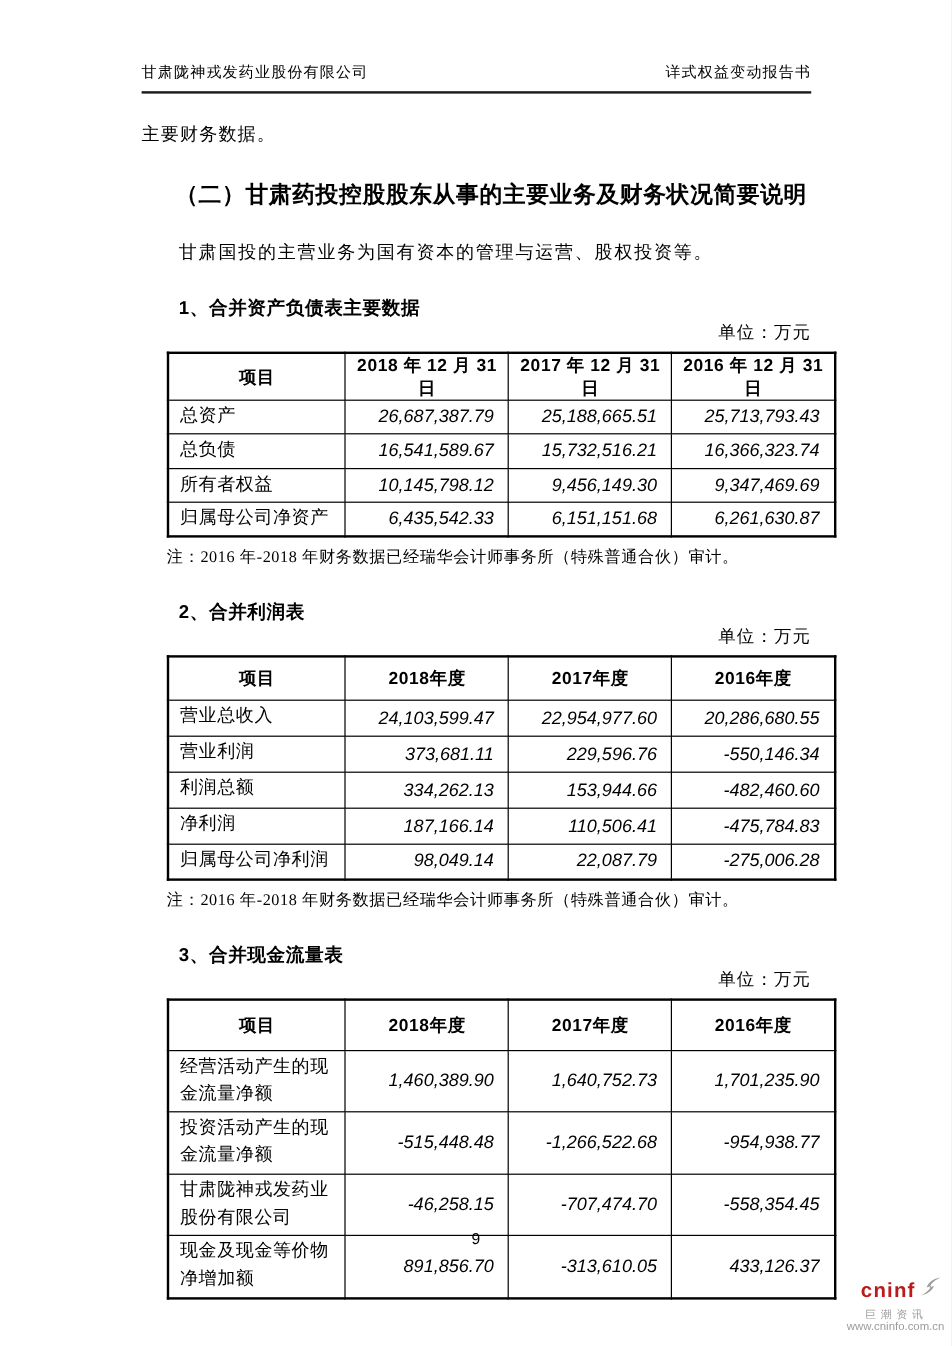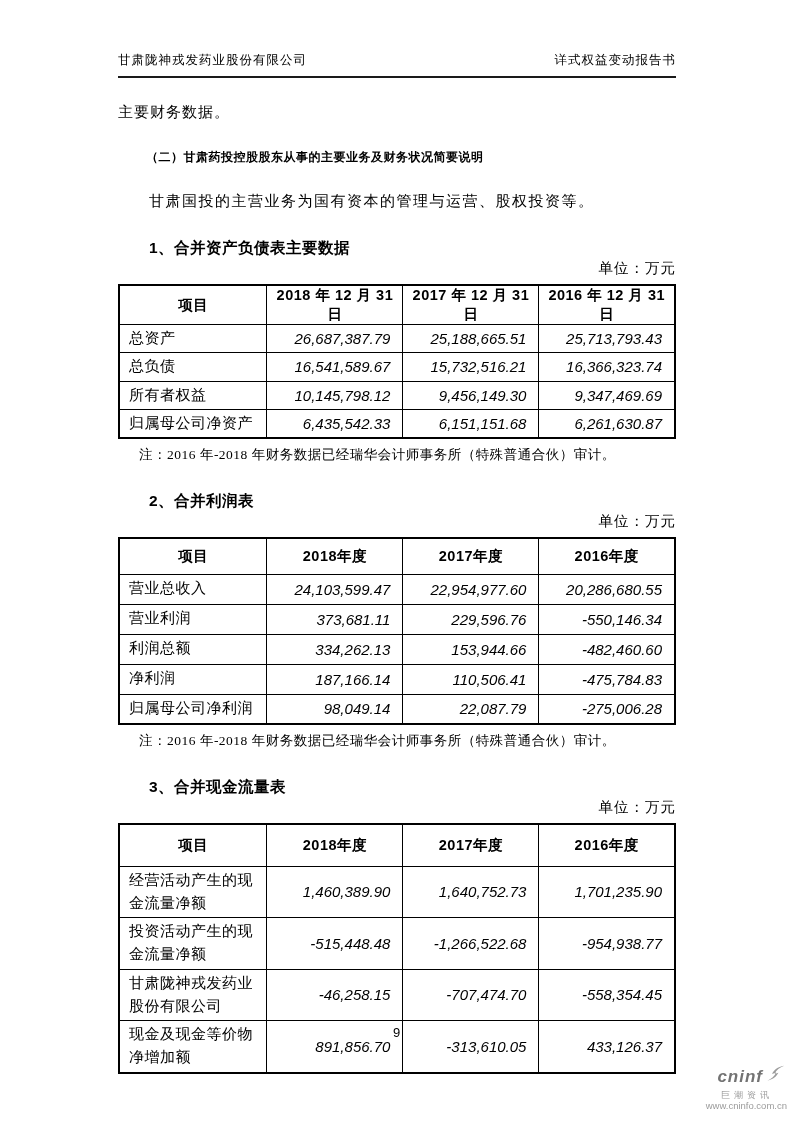--- a/index.html
+++ b/index.html
@@ -20,34 +20,35 @@
     display:flex; justify-content:space-between; align-items:flex-end;
     padding-top:52px; padding-bottom:7px;
     border-bottom:2px solid #1a1a1a;
     font-size:12.5px; letter-spacing:1px;
   }
 
   .intro { margin-top:25px; font-size:15px; letter-spacing:1px; }
 
   .sec-heading {
     margin-top:27px; padding-left:28px;
-    font-weight:bold; font-size:12px; letter-spacing:0.5px;
+    font-weight:bold; font-size:19px; letter-spacing:0.5px;
     font-family:"Liberation Sans","DejaVu Sans",sans-serif;
   }
   .para { margin-top:26px; padding-left:31px; font-size:15px; letter-spacing:1.5px; }
   .sub-heading {
     margin-top:27px; padding-left:31px;
     font-weight:bold; font-size:15.5px; letter-spacing:0.5px;
     font-family:"Liberation Sans","DejaVu Sans",sans-serif;
   }
   .unit { margin-bottom:6px; text-align:right; font-size:14.5px; letter-spacing:1px; }
 
   table {
     width:100%; border-collapse:collapse; table-layout:fixed;
     border:2.5px solid #000;
+    margin-left:21px;
   }
   col.c-label { width:26.6%; }
   col.c-num   { width:24.466%; }
   th, td { border:1px solid #000; vertical-align:middle; }
   th {
     font-weight:bold; text-align:center; font-size:14.5px;
     font-family:"Liberation Sans","DejaVu Sans",sans-serif;
     letter-spacing:0.5px;
   }
   .t1 th { height:37px; }
@@ -73,21 +74,21 @@
     text-align:center; font-size:13px;
     font-family:"Liberation Sans","DejaVu Sans",sans-serif;
   }
 
   .cninf {
     position:absolute; right:6px; bottom:10px;
     color:#9b9b9b; text-align:center; line-height:1.15;
     font-family:"Liberation Sans","DejaVu Sans",sans-serif;
   }
   .cninf-brand-row { display:flex; align-items:center; justify-content:flex-end; padding-right:2px; }
-  .cninf-brand { font-size:17px; font-weight:bold; letter-spacing:1px; color:#737373;font-style:italic; }
+  .cninf-brand { font-size:17px; font-weight:bold; letter-spacing:1px; color:#b91c1c; }
   .cninf-swirl { margin-left:2px; }
   .cninf-name { font-size:9px; letter-spacing:4px; margin-top:1px; padding-right:14px; text-align:right; }
   .cninf-url { font-size:9.5px; margin-top:1px; }
 </style>
 </head>
 <body>
 
 <div class="page">
   <div class="content">
 

